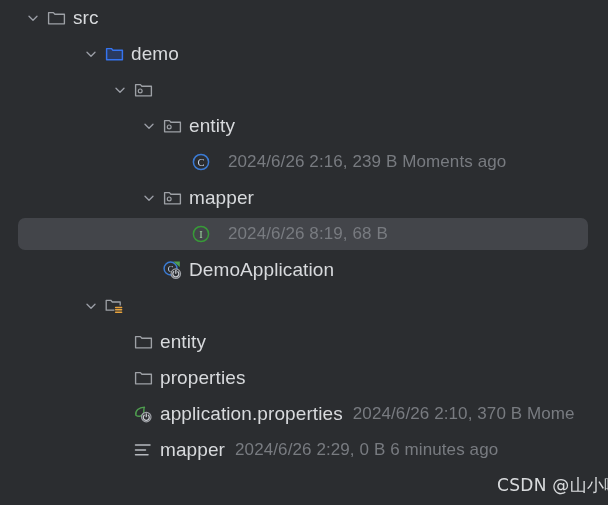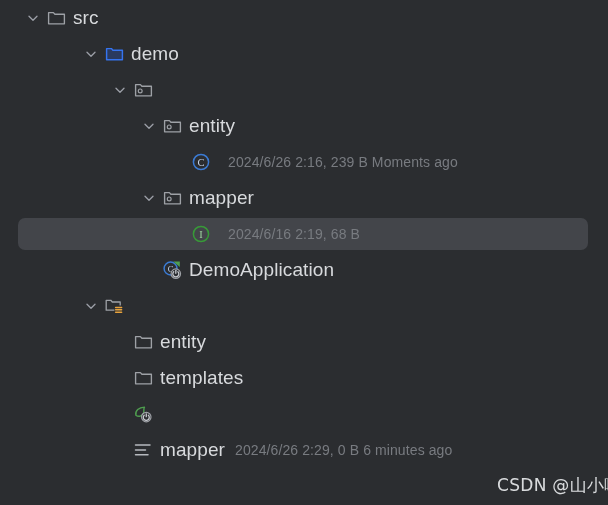--- a/index.html
+++ b/index.html
@@ -65,21 +65,21 @@
     margin-right: 7px;
   }
   .icon svg { display: block; }
 
   .label {
     font-size: 19px;
     color: #d8dadd;
     letter-spacing: 0.1px;
   }
   .meta {
-    font-size: 14px;
+    font-size: 17px;
     color: #787b80;
     margin-left: 10px;
     letter-spacing: 0.1px;
   }
 
   #watermark {
     position: absolute;
     left: 497px;
     top: 474px;
     font-size: 17px;
@@ -189,21 +189,21 @@
         <svg width="14" height="14" viewBox="0 0 14 14">
           <path d="M3 5.3 L7 9.2 L11 5.3" fill="none" stroke="#9da0a8" stroke-width="1.3" stroke-linecap="round" stroke-linejoin="round"></path>
         </svg>
       </span>
       <span class="icon">
         <svg width="20" height="20" viewBox="0 0 20 20">
           <circle cx="10" cy="10" r="7.6" fill="none" stroke="#389a38" stroke-width="1.5"></circle>
           <text x="10" y="14.2" text-anchor="middle" font-family="Liberation Serif, serif" font-size="10.5" fill="#9fd49f">I</text>
         </svg>
       </span>
-      <span class="meta">2024/6/16 2:19, 68 B</span>
+      <span class="meta">2024/6/26 8:19, 68 B</span>
     </div>
     <div class="row">
       <span class="indent" style="width: 140px;"></span>
       <span class="chevron empty">
         <svg width="14" height="14" viewBox="0 0 14 14">
           <path d="M3 5.3 L7 9.2 L11 5.3" fill="none" stroke="#9da0a8" stroke-width="1.3" stroke-linecap="round" stroke-linejoin="round"></path>
         </svg>
       </span>
       <span class="icon">
         <svg width="22" height="22" viewBox="0 0 22 22">
@@ -255,37 +255,39 @@
       <span class="chevron empty">
         <svg width="14" height="14" viewBox="0 0 14 14">
           <path d="M3 5.3 L7 9.2 L11 5.3" fill="none" stroke="#9da0a8" stroke-width="1.3" stroke-linecap="round" stroke-linejoin="round"></path>
         </svg>
       </span>
       <span class="icon">
         <svg width="19" height="19" viewBox="0 0 19 19">
           <path d="M1.6 5.2 L1.6 3.6 L6.4 3.6 L7.9 5.2 L17.4 5.2 L17.4 14.8 L1.6 14.8 Z" fill="none" stroke="#9ea1a6" stroke-width="1.35" stroke-linejoin="round"></path>
         </svg>
       </span>
-      <span class="label">templates</span>
+      <span class="label">properties</span>
     </div>
     <div class="row">
       <span class="indent" style="width: 111px;"></span>
       <span class="chevron empty">
         <svg width="14" height="14" viewBox="0 0 14 14">
           <path d="M3 5.3 L7 9.2 L11 5.3" fill="none" stroke="#9da0a8" stroke-width="1.3" stroke-linecap="round" stroke-linejoin="round"></path>
         </svg>
       </span>
       <span class="icon">
         <svg width="22" height="22" viewBox="0 0 22 22">
           <path d="M3.2 12.4 C2.0 7.4 6.6 3.6 12.6 3.4 C11.0 6.2 12.8 7.6 11.4 10.6 C10.2 13.4 6.0 14.6 3.2 12.4 Z" fill="none" stroke="#4f9e4f" stroke-width="1.55" stroke-linejoin="round"></path>
           <circle cx="14.6" cy="14.4" r="5.2" fill="#2b2d30" stroke="#9ea1a6" stroke-width="1.3"></circle>
           <path d="M12.3 12.3 A3.3 3.3 0 1 0 16.9 12.3" fill="none" stroke="#c8cbd0" stroke-width="1.4" stroke-linecap="round"></path>
           <line x1="14.6" y1="10.8" x2="14.6" y2="14.0" stroke="#c8cbd0" stroke-width="1.4" stroke-linecap="round"></line>
         </svg>
       </span>
+      <span class="label">application.properties</span>
+      <span class="meta">2024/6/26 2:10, 370 B Mome</span>
     </div>
     <div class="row">
       <span class="indent" style="width: 111px;"></span>
       <span class="chevron empty">
         <svg width="14" height="14" viewBox="0 0 14 14">
           <path d="M3 5.3 L7 9.2 L11 5.3" fill="none" stroke="#9da0a8" stroke-width="1.3" stroke-linecap="round" stroke-linejoin="round"></path>
         </svg>
       </span>
       <span class="icon">
         <svg width="20" height="20" viewBox="0 0 20 20">

